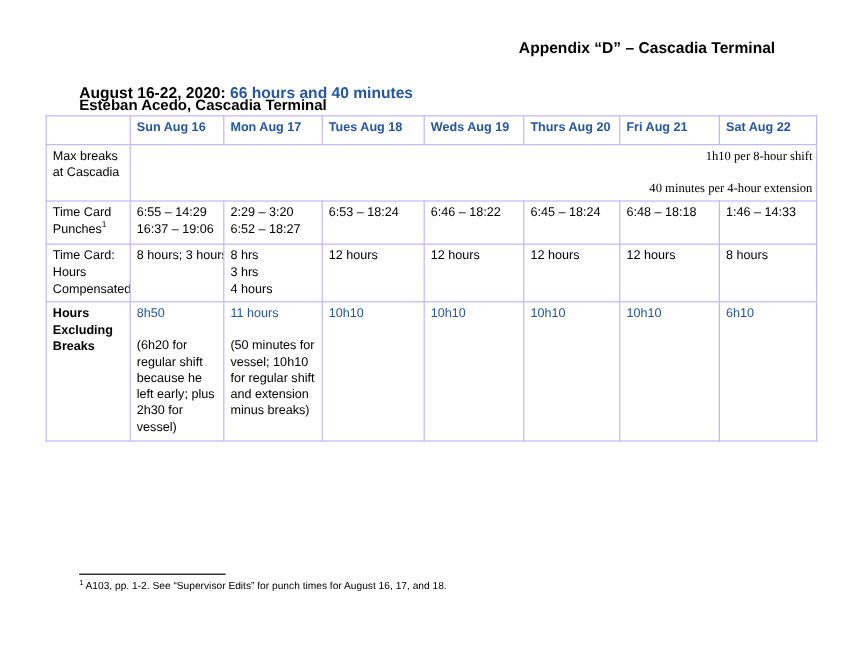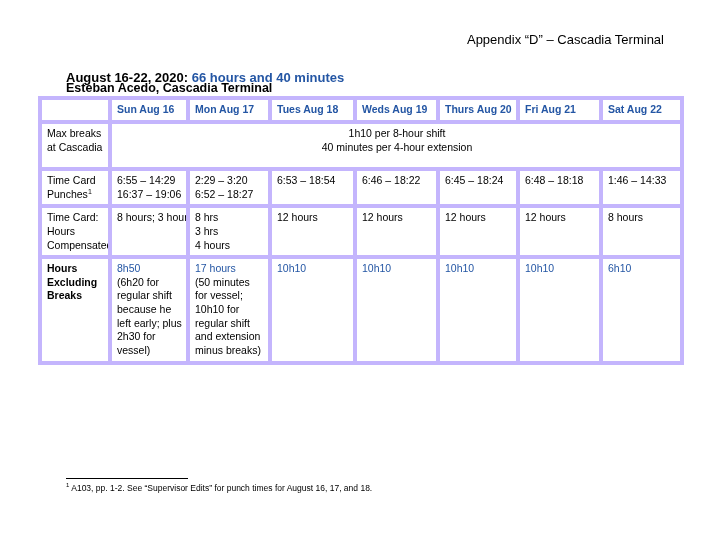--- a/index.html
+++ b/index.html
@@ -6,61 +6,61 @@
   * { margin: 0; padding: 0; box-sizing: border-box; }
   html, body { background: #fff; }
   body {
     width: 708px; height: 547px;
     position: relative;
     font-family: "Liberation Sans", sans-serif;
     color: #000;
     overflow: hidden;
   }
   .appendix-title {
-    position: absolute; top: 32px; right: 44px;
-    font-size: 13px; font-weight: normal;
+    position: absolute; top: 32px; right: 62px;
+    font-size: 13px; font-weight: bold;
   }
   .person-line {
     position: absolute; left: 66px; top: 49px;
     font-size: 12.5px; font-weight: bold; margin-top: 32px;
   }
   .date-line {
     position: absolute; left: 66px; top: 70px;
     font-size: 13px; font-weight: bold;
   }
   .date-line .hours-total { color: var(--accent); }
 
   table.timecard {
     position: absolute; left: 38px; top: 96px;
     width: 642px;
     border-collapse: collapse; table-layout: fixed;
     font-size: 10.5px; line-height: 1.3;
   }
   .timecard th, .timecard td {
-    border: 4px solid #c4b5fd;
+    border: 1px solid #c4b5fd;
     vertical-align: top;
     text-align: left;
     padding: 3px 3px 3px 5px;
     overflow: hidden;
   }
   .timecard th {
     color: var(--accent);
     font-weight: bold;
   }
   tr.r-head   { height: 24px; }
   tr.r-max    { height: 47px; }
   tr.r-punch  { height: 36px; }
   tr.r-comp   { height: 48px; }
   tr.r-excl   { height: 94px; }
-  td.merged-center { text-align: center; }
-  .line-gap { }
+  td.merged-center { text-align: right; font-family: Liberation Serif, serif; }
+  .line-gap { margin-top: 13px; }
   .pre { white-space: pre; }
   tr.r-excl td.rowlabel { font-weight: bold; }
   .excl-value { color: var(--accent); font-weight: normal; }
-  .excl-note { line-height: 1.3; }
+  .excl-note { margin-top: 13px; line-height: 1.3; }
   sup { font-size: 7px; vertical-align: super; line-height: 0; }
 
   .footnote-rule {
     position: absolute; left: 66px; top: 478px;
     width: 122px; height: 0;
     border-top: 1px solid #000;
   }
   .footnote-text {
     position: absolute; left: 66px; top: 483px;
     font-size: 8.5px;
@@ -111,21 +111,21 @@
     </tr>
 
     <tr class="r-punch">
       <td class="rowlabel">
         <span>Time Card Punches</span><sup>1</sup>
       </td>
       <td class="pre">6:55 – 14:29
 16:37 – 19:06</td>
       <td class="pre">2:29 – 3:20
 6:52 – 18:27</td>
-      <td class="pre">6:53 – 18:54</td>
+      <td class="pre">6:53 – 18:24</td>
       <td class="pre">6:46 – 18:22</td>
       <td class="pre">6:45 – 18:24</td>
       <td class="pre">6:48 – 18:18</td>
       <td class="pre">1:46 – 14:33</td>
     </tr>
 
     <tr class="r-comp">
       <td class="rowlabel">Time Card: Hours Compensated</td>
       <td class="pre">8 hours; 3 hours</td>
       <td class="pre">8 hrs
@@ -138,21 +138,21 @@
       <td class="pre">8 hours</td>
     </tr>
 
     <tr class="r-excl">
       <td class="rowlabel">Hours Excluding Breaks</td>
       <td>
         <div class="excl-value">8h50</div>
         <div class="excl-note">(6h20 for regular shift because he left early; plus 2h30 for vessel)</div>
       </td>
       <td>
-        <div class="excl-value">17 hours</div>
+        <div class="excl-value">11 hours</div>
         <div class="excl-note">(50 minutes for vessel; 10h10 for regular shift and extension minus breaks)</div>
       </td>
       <td>
         <div class="excl-value">10h10</div>
       </td>
       <td>
         <div class="excl-value">10h10</div>
       </td>
       <td>
         <div class="excl-value">10h10</div>

